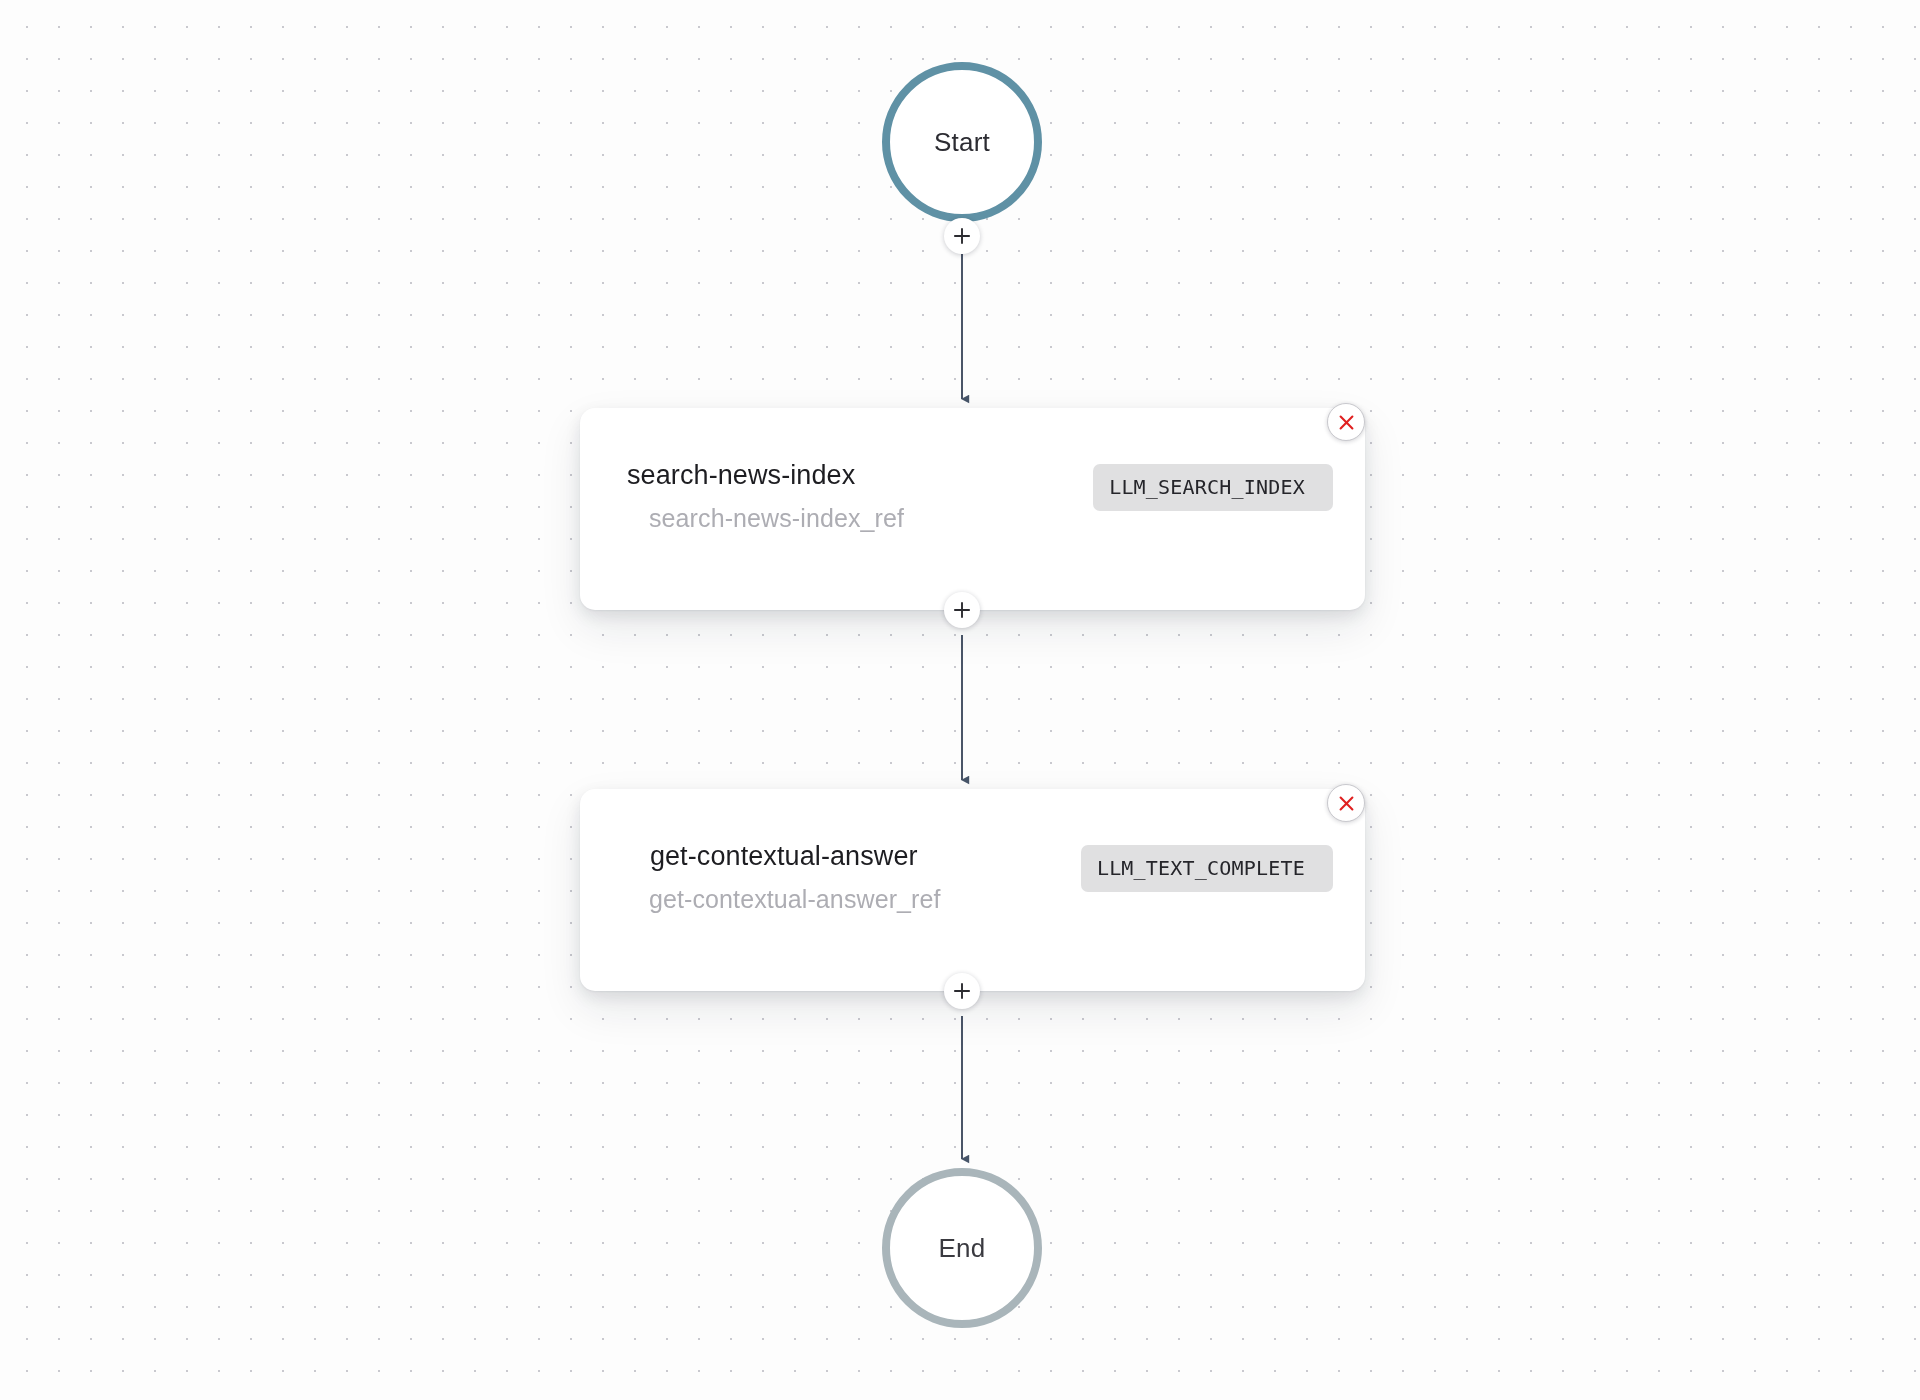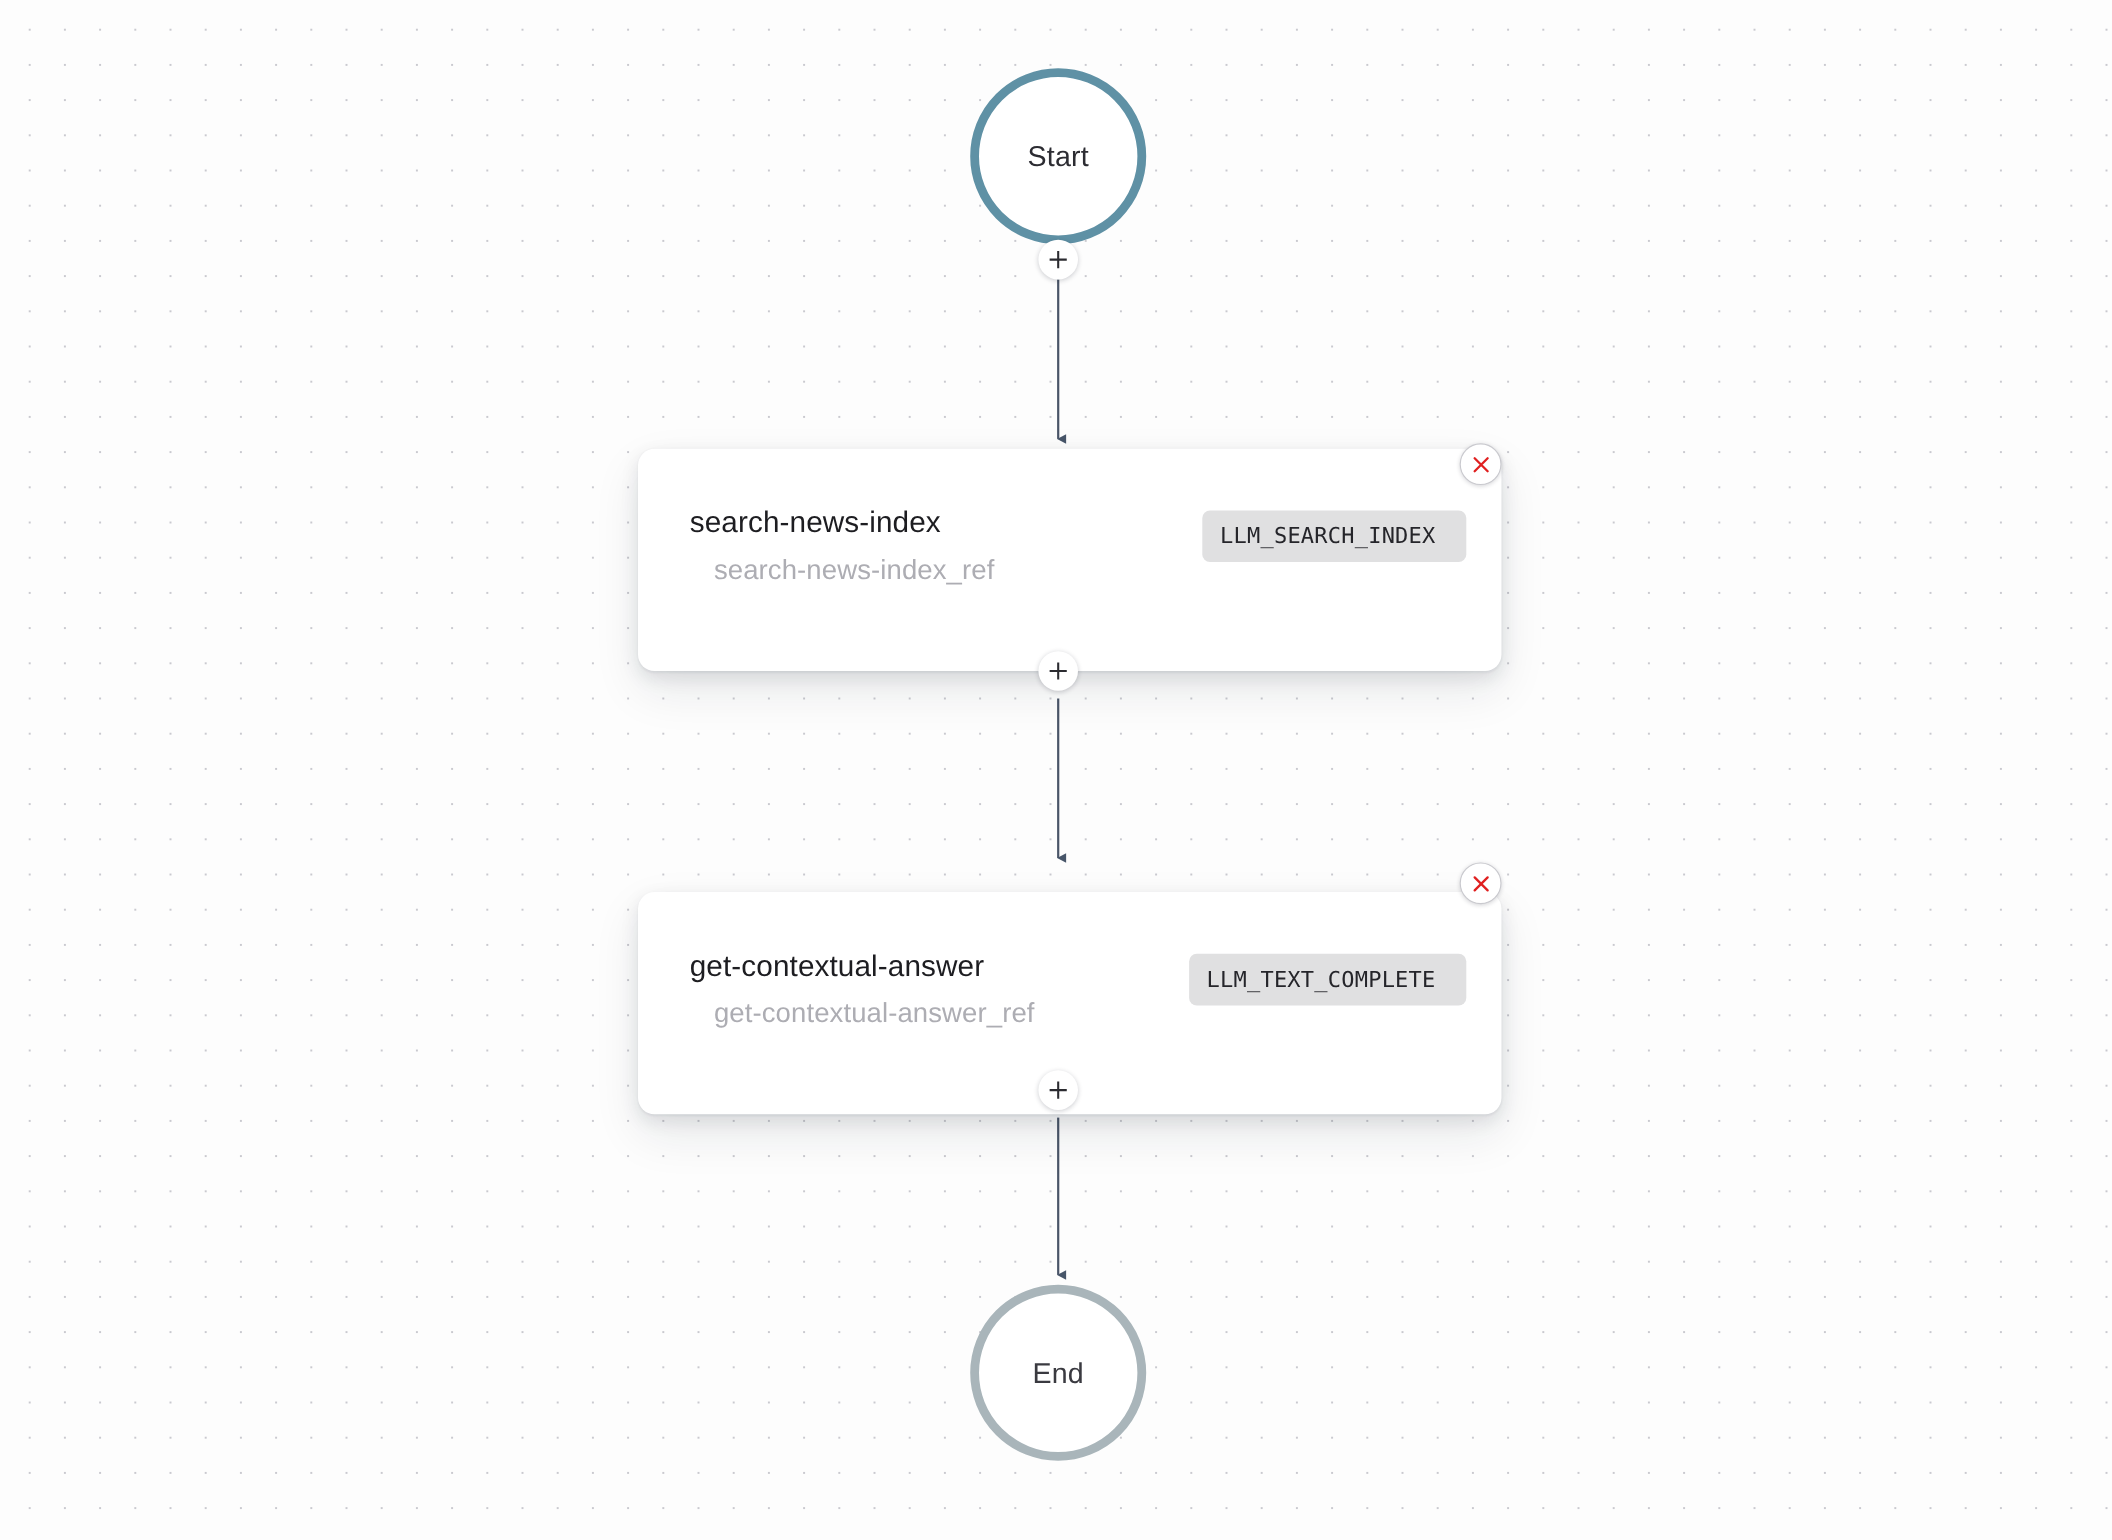--- a/index.html
+++ b/index.html
@@ -72,21 +72,21 @@
     background: #ffffff;
     border-radius: 15px;
     box-shadow:
       0 1px 2px rgba(24, 30, 48, 0.06),
       0 6px 16px rgba(24, 30, 48, 0.10),
       0 18px 44px rgba(24, 30, 48, 0.09);
     box-sizing: border-box;
     text-decoration: underline;
   }
   .card.card-1 { top: 408px; }
-  .card.card-2 { top: 811px; }
+  .card.card-2 { top: 789px; text-align: center; }
 
   .card-body {
     position: absolute;
     left: 47px;
     top: 54px;
     right: 32px;
     display: flex;
     align-items: flex-start;
   }
   .card-titles {

